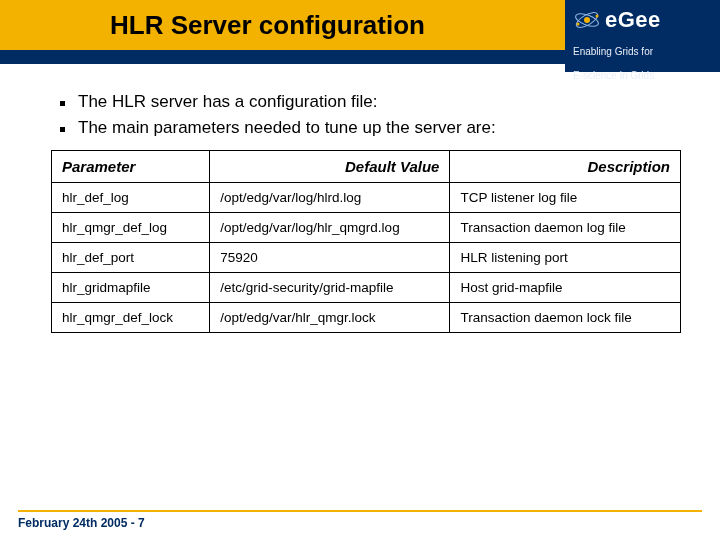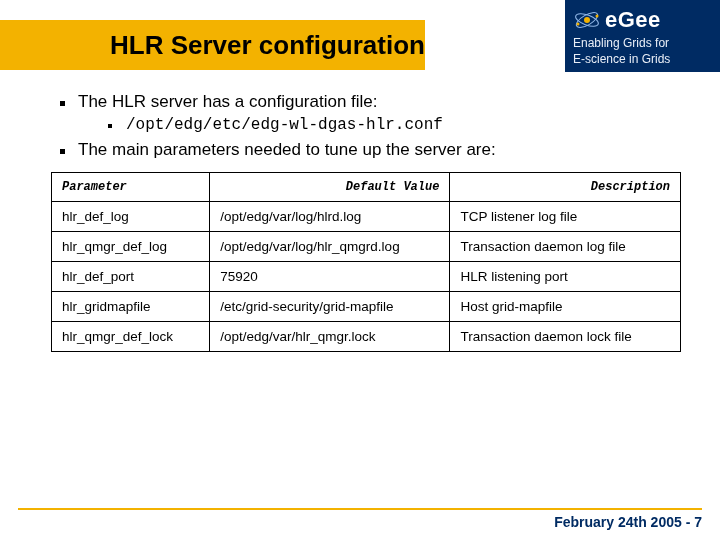--- a/index.html
+++ b/index.html
@@ -11,22 +11,21 @@
     position: relative;
     overflow: hidden;
   }
   .header {
     display: flex;
     height: 72px;
   }
   .title-block {
     flex: 1;
     display: flex;
-    flex-direction: row;
-    margin-top: 20px;
+    flex-direction: column;
   }
   .title-bar {
     background: #f3b200;
     height: 50px;
     display: flex;
     align-items: center;
     padding-left: 110px;
   }
   .title-bar h1 {
     font-size: 26px;
@@ -52,24 +51,24 @@
     align-items: center;
     gap: 4px;
   }
   .logo-text {
     font-size: 22px;
     font-weight: bold;
     letter-spacing: 0.5px;
     color: #fff;
   }
   .logo-tagline {
-    font-size: 12px;
+    font-size: 10px;
     line-height: 1.2;
     color: #e8eef7;
-    margin-top: 2px;
+    margin-top: 12px;
   }
   .orbit {
     width: 28px;
     height: 28px;
     position: relative;
   }
   .orbit svg { width: 28px; height: 28px; }
   .content {
     padding: 20px 28px 0 40px;
   }
@@ -120,44 +119,43 @@
     margin: 12px auto 0 auto;
     font-size: 13.5px;
   }
   table.params th, table.params td {
     border: 1.5px solid #000;
     padding: 7px 10px;
     text-align: left;
     vertical-align: middle;
   }
   table.params th {
-    font-family: Liberation Mono, monospace;
+    font-family: Liberation Sans, sans-serif;
     font-style: italic;
     font-weight: bold;
-    font-size: 12px;
+    font-size: 15px;
   }
   table.params th:nth-child(2),
   table.params th:nth-child(3) {
     text-align: right;
   }
   .footer {
     position: absolute;
     bottom: 10px;
     left: 0;
     right: 0;
     padding: 0 18px;
   }
   .footer-line {
     height: 2px;
     background: #f3b200;
     margin-bottom: 4px;
   }
   .footer-text {
-    text-align: right;
-    font-size: 14px;
+    font-size: 12px;
     color: #002b63;
     font-weight: bold;
   }
   .footer-text .pg {
     color: #002b63;
   }
 </style>
 </head>
 <body>
 
@@ -183,23 +181,20 @@
     </div>
     <div class="logo-tagline">Enabling Grids for</div>
     <div class="logo-tagline">E-science in Grids</div>
   </div>
 </div>
 
 <div class="content">
   <ul class="outer">
     <li>
       <span>The HLR server has a configuration file:</span>
-      <ul class="inner">
-        <li>/opt/edg/etc/edg-wl-dgas-hlr.conf</li>
-      </ul>
     </li>
     <li>The main parameters needed to tune up the server are:</li>
   </ul>
 
   <table class="params">
     <thead>
       <tr>
         <th>Parameter</th>
         <th>Default Value</th>
         <th>Description</th>

